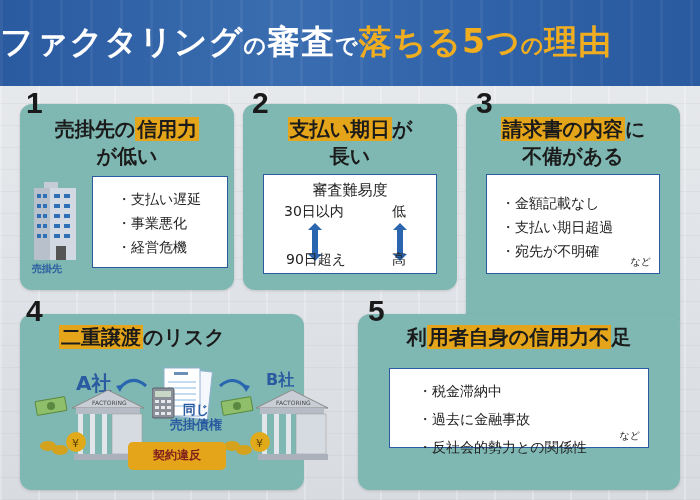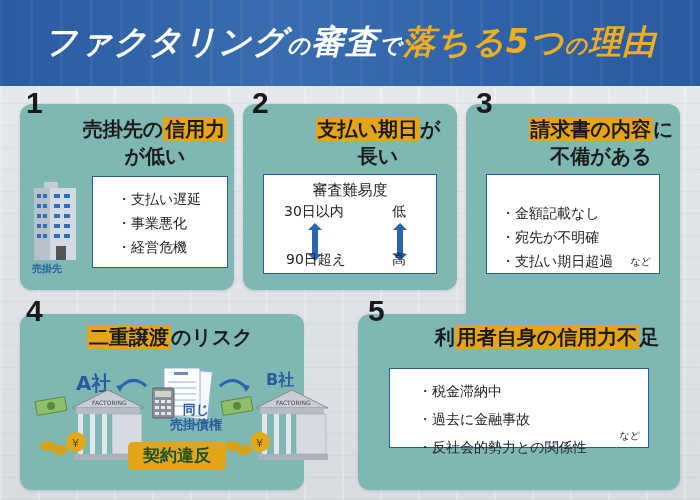--- a/index.html
+++ b/index.html
@@ -4,41 +4,41 @@
 <style>
   * { box-sizing: border-box; margin: 0; padding: 0; }
   body { width: 700px; height: 500px; overflow: hidden; font-family: "DejaVu Sans", sans-serif; }
   .page { position: relative; width: 700px; height: 500px; background: linear-gradient(180deg,#e9ebee 0%,#dfe2e6 60%,#d8dbdf 100%); overflow: hidden; }
   .bg-lines { position: absolute; inset: 0; background:
      repeating-linear-gradient(90deg, rgba(255,255,255,0.25) 0 2px, transparent 2px 38px),
      repeating-linear-gradient(0deg, rgba(160,165,170,0.12) 0 1px, transparent 1px 22px); }
   .header { position: absolute; left: 0; top: 0; width: 700px; height: 86px;
      background: linear-gradient(90deg,#2a5aa0 0%,#3a6db0 40%,#2f62a8 70%,#2a5aa0 100%); }
   .header-texture { position:absolute; inset:0; background: repeating-linear-gradient(90deg, rgba(255,255,255,0.05) 0 3px, transparent 3px 30px); }
-  .title { position: absolute; left: 0; width: 700px; top: 20px; text-align: center; font-weight: bold; font-size: 33px; letter-spacing: 1px; color: #fff; white-space: nowrap; font-style: italic; }
+  .title { position: absolute; left: 0; width: 700px; top: 20px; text-align: left; font-weight: bold; font-size: 33px; letter-spacing: 1px; color: #fff; white-space: nowrap; }
   .title .small { font-size: 22px; }
   .title .accent { color: #f0ad1f; }
   .num { position: absolute; font-weight: bold; font-size: 30px; color: #1a1a1a; font-family: "Liberation Sans", sans-serif; }
   .card { position: absolute; background: #7fb8b2; border-radius: 12px; box-shadow: 0 1px 3px rgba(0,0,0,0.15); }
-  .card-title { position: absolute; left: 0; width: 100%; text-align: center; font-weight: bold; font-size: 20px; color: #1b1b1b; line-height: 27px; margin-left: 28px; }
+  .card-title { position: absolute; left: 0; width: 100%; text-align: center; font-weight: bold; font-size: 20px; color: #1b1b1b; line-height: 27px; }
   .hl { background: #e5a51a; padding: 0 2px; }
   .box { position: absolute; background: #fff; border: 1.5px solid #2a5aa0; }
   .list { list-style: none; font-size: 14px; color: #222; }
   .list li { line-height: 24px; }
   .list li::before { content: "・"; }
   .nado { position: absolute; right: 8px; bottom: 4px; font-size: 10px; color: #222; }
   .building { position: absolute; }
   .blue-label { position: absolute; color: #2a5aa0; font-weight: bold; font-size: 10px; }
   .arrow-v { position: absolute; width: 6px; height: 26px; background: #2a66b0; }
   .arrow-v::before, .arrow-v::after { content:""; position:absolute; left:-4px; border-left:7px solid transparent; border-right:7px solid transparent; }
   .arrow-v::before { top:-6px; border-bottom:7px solid #2a66b0; }
   .arrow-v::after { bottom:-6px; border-top:7px solid #2a66b0; }
   .tbl { position:absolute; font-size: 14px; color:#222; }
   .bank { position: absolute; }
-  .contract { position:absolute; background:#e5a51a; border-radius:5px; font-weight:bold; font-size:17px; color:#14532d; text-align:center; line-height:26px; }
+  .contract { position:absolute; background:#e5a51a; border-radius:5px; font-weight:bold; font-size:12px; color:#7f1d1d; text-align:center; line-height:26px; }
 </style>
 </head>
 <body>
 
 <div class="page">
   <div class="bg-lines"></div>
 
   <div class="header">
     <div class="header-texture"></div>
     <div class="title">
@@ -106,24 +106,24 @@
     </div>
   </div>
   <div class="num" style="left:252px;top:86px;">2</div>
 
   <div class="card" style="left:466px;top:104px;width:214px;height:227px;">
     <div class="card-title" style="top:12px;">
       <span class="hl">請求書の内容</span><span>に</span><br>
       <span>不備がある</span>
     </div>
     <div class="box" style="left:20px;top:70px;width:174px;height:100px;">
-      <ul class="list" style="position:absolute;left:14px;top:26px;">
+      <ul class="list" style="position:absolute;left:14px;top:16px;">
         <li>金額記載なし</li>
+        <li>支払い期日超過</li>
         <li>宛先が不明確</li>
-        <li>支払い期日超過</li>
       </ul>
       <div class="nado">など</div>
     </div>
   </div>
   <div class="num" style="left:476px;top:86px;">3</div>
 
   <div class="card" style="left:20px;top:314px;width:284px;height:176px;">
     <div class="card-title" style="top:10px;left:-20px;">
       <span class="hl">二重譲渡</span><span>のリスク</span>
     </div>

